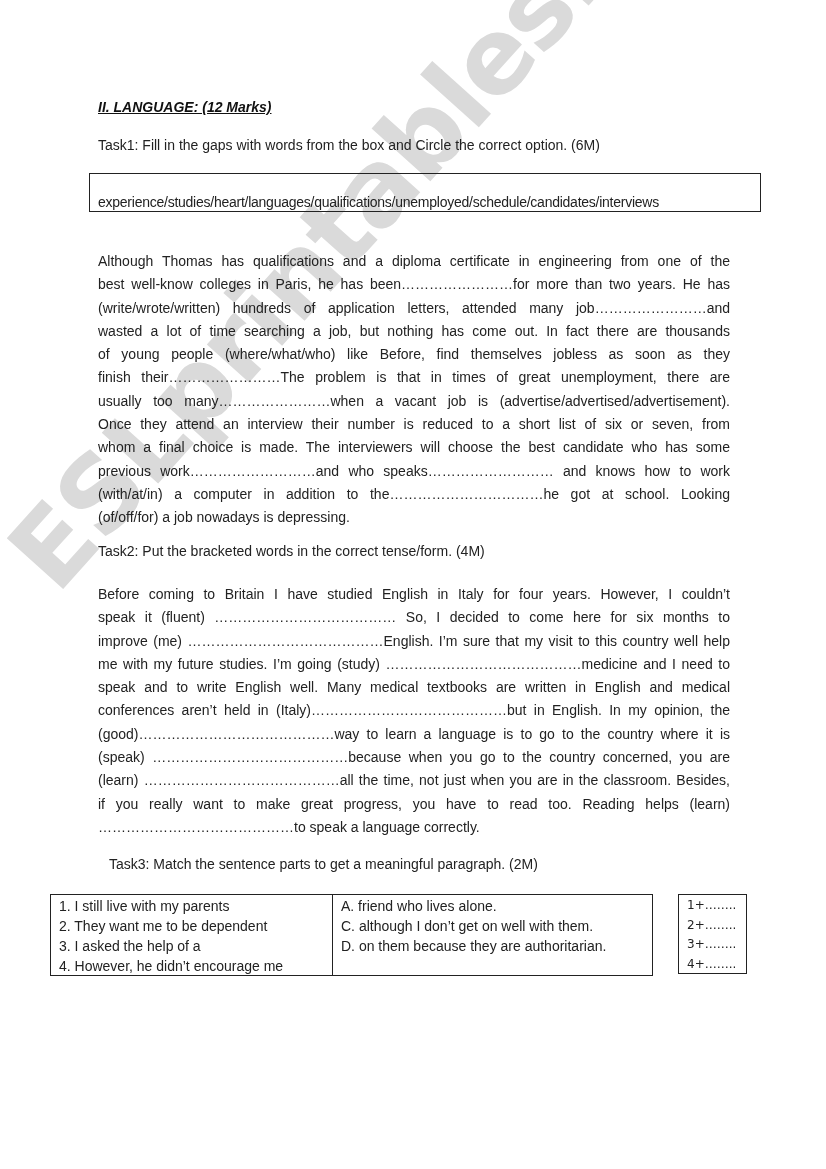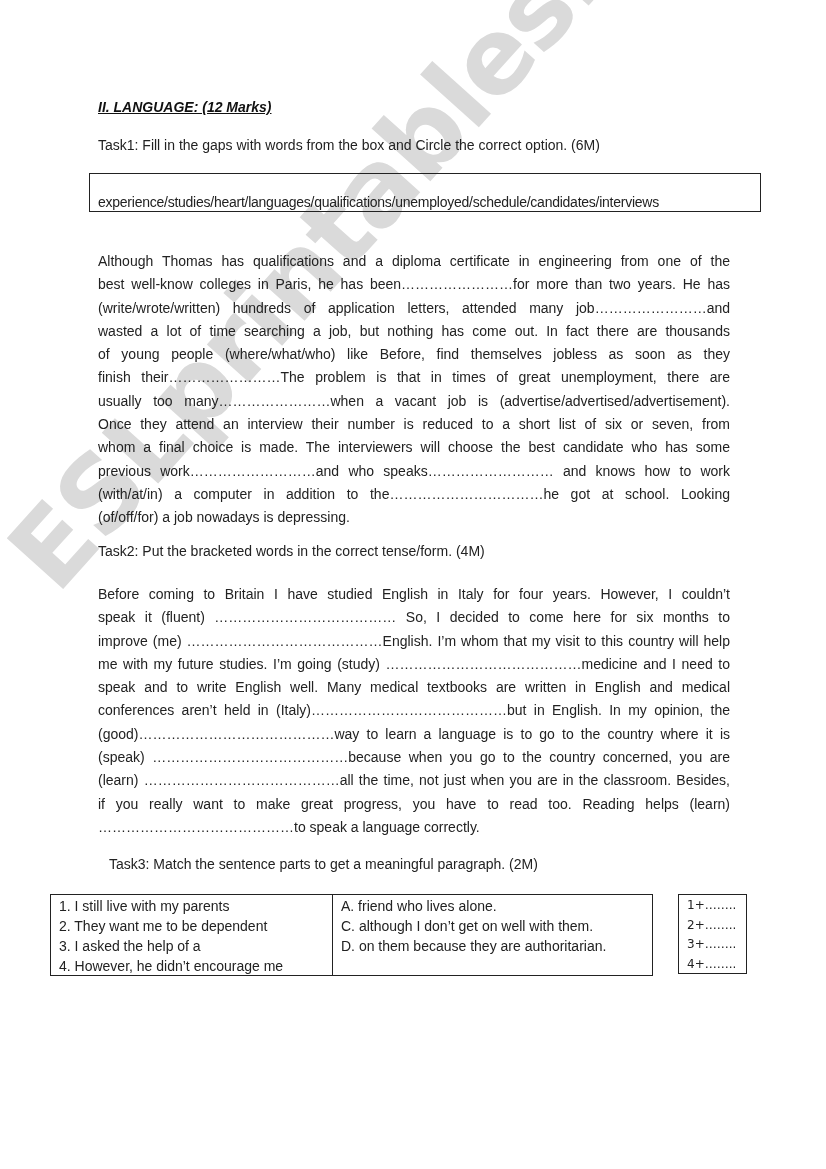--- a/index.html
+++ b/index.html
@@ -180,21 +180,21 @@
       <span class="line">previous work………………………and who speaks……………………… and knows how to work</span>
       <span class="line">(with/at/in) a computer in addition to the……………………………he got at school. Looking</span>
       <span class="line last">(of/off/for) a job nowadays is depressing.</span>
     </div>
 
     <div class="task-title" style="top:543px;">Task2: Put the bracketed words in the correct tense/form. (4M)</div>
 
     <div class="para" style="top:583px;">
       <span class="line">Before coming to Britain I have studied English in Italy for four years. However, I couldn’t</span>
       <span class="line">speak it (fluent) ………………………………… So, I decided to come here for six months to</span>
-      <span class="line">improve (me) ……………………………………English. I’m whom that my visit to this country will help</span>
+      <span class="line">improve (me) ……………………………………English. I’m sure that my visit to this country well help</span>
       <span class="line">me with my future studies. I’m going (study) ……………………………………medicine and I need to</span>
       <span class="line">speak and to write English well. Many medical textbooks are written in English and medical</span>
       <span class="line">conferences aren’t held in (Italy)……………………………………but in English. In my opinion, the</span>
       <span class="line">(good)……………………………………way to learn a language is to go to the country where it is</span>
       <span class="line">(speak) ……………………………………because when you go to the country concerned, you are</span>
       <span class="line">(learn) ……………………………………all the time, not just when you are in the classroom. Besides,</span>
       <span class="line">if you really want to make great progress, you have to read too. Reading helps (learn)</span>
       <span class="line last">……………………………………to speak a language correctly.</span>
     </div>
 

